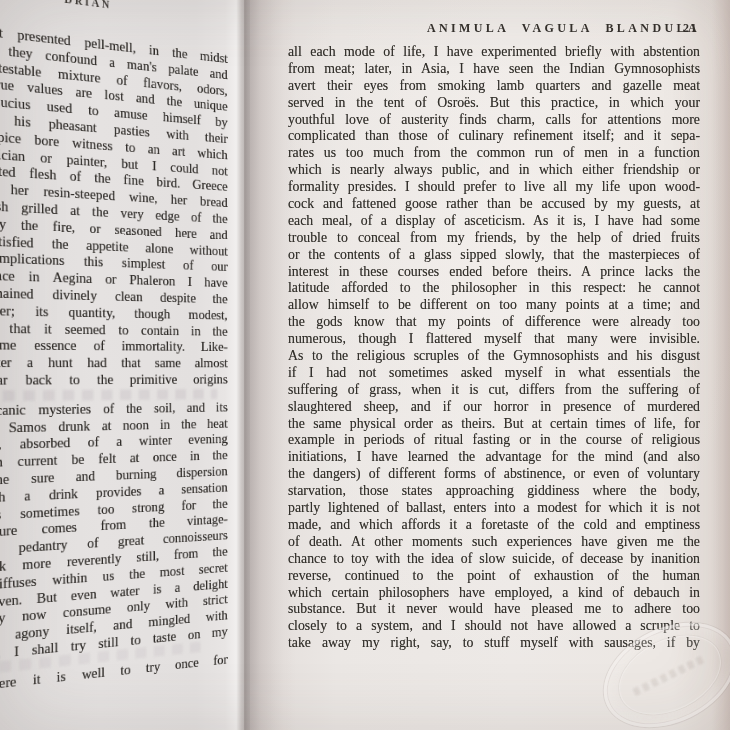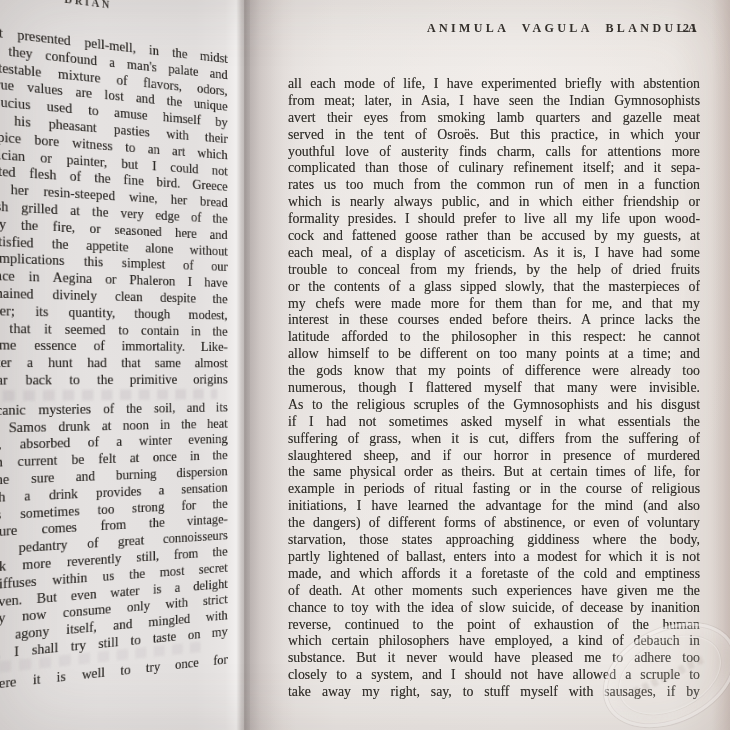--- a/index.html
+++ b/index.html
@@ -35,21 +35,21 @@
     background:repeating-linear-gradient(90deg,rgba(140,128,140,0.14) 0 13px,transparent 13px 22px);}
   .ghost-1{left:82px;top:421px;width:250px;}
   .ghost-2{left:78px;top:699px;width:235px;opacity:0.7;}
   
   .rp-head{position:absolute;left:288px;top:21px;width:412px;height:16px;
     text-align:right;font-size:12px;font-weight:bold;letter-spacing:3.4px;
     word-spacing:7px;color:#332f2b;}
   .rp-pagenum{position:absolute;right:2px;top:0;font-size:12px;font-weight:bold;
     letter-spacing:1.5px;}
   .rp-body{position:absolute;left:288px;top:44px;width:412px;color:#32302b;
-    font-size:13.8px;text-shadow:0 0 0.35px rgba(45,40,35,0.5);margin-top:32px;}
+    font-size:13.8px;text-shadow:0 0 0.35px rgba(45,40,35,0.5);}
   .rtline{height:16.9px;line-height:16.9px;overflow:hidden;
     text-align:justify;text-align-last:justify;}
   
   .stamp{position:absolute;left:600px;top:628px;width:134px;height:88px;
     transform:rotate(-26deg);border-radius:50%;
     border:3px solid rgba(247,243,241,0.75);
     box-shadow:0 0 0 1px rgba(158,146,142,0.25),inset 0 0 0 1px rgba(158,146,142,0.18),
                inset 0 0 14px rgba(255,252,250,0.45);
     background:rgba(240,235,232,0.22);opacity:0.75;}
   .stamp-inner{position:absolute;inset:9px 13px;border-radius:50%;
@@ -131,21 +131,20 @@
       <div class="rtline">served in the tent of Osroës. But this practice, in which your</div>
       <div class="rtline">youthful love of austerity finds charm, calls for attentions more</div>
       <div class="rtline">complicated than those of culinary refinement itself; and it sepa-</div>
       <div class="rtline">rates us too much from the common run of men in a function</div>
       <div class="rtline">which is nearly always public, and in which either friendship or</div>
       <div class="rtline">formality presides. I should prefer to live all my life upon wood-</div>
       <div class="rtline">cock and fattened goose rather than be accused by my guests, at</div>
       <div class="rtline">each meal, of a display of asceticism. As it is, I have had some</div>
       <div class="rtline">trouble to conceal from my friends, by the help of dried fruits</div>
       <div class="rtline">or the contents of a glass sipped slowly, that the masterpieces of</div>
-      <div class="rtline">my chefs were made more for them than for me, and that my</div>
       <div class="rtline">interest in these courses ended before theirs. A prince lacks the</div>
       <div class="rtline">latitude afforded to the philosopher in this respect: he cannot</div>
       <div class="rtline">allow himself to be different on too many points at a time; and</div>
       <div class="rtline">the gods know that my points of difference were already too</div>
       <div class="rtline">numerous, though I flattered myself that many were invisible.</div>
       <div class="rtline">As to the religious scruples of the Gymnosophists and his disgust</div>
       <div class="rtline">if I had not sometimes asked myself in what essentials the</div>
       <div class="rtline">suffering of grass, when it is cut, differs from the suffering of</div>
       <div class="rtline">slaughtered sheep, and if our horror in presence of murdered</div>
       <div class="rtline">the same physical order as theirs. But at certain times of life, for</div>

